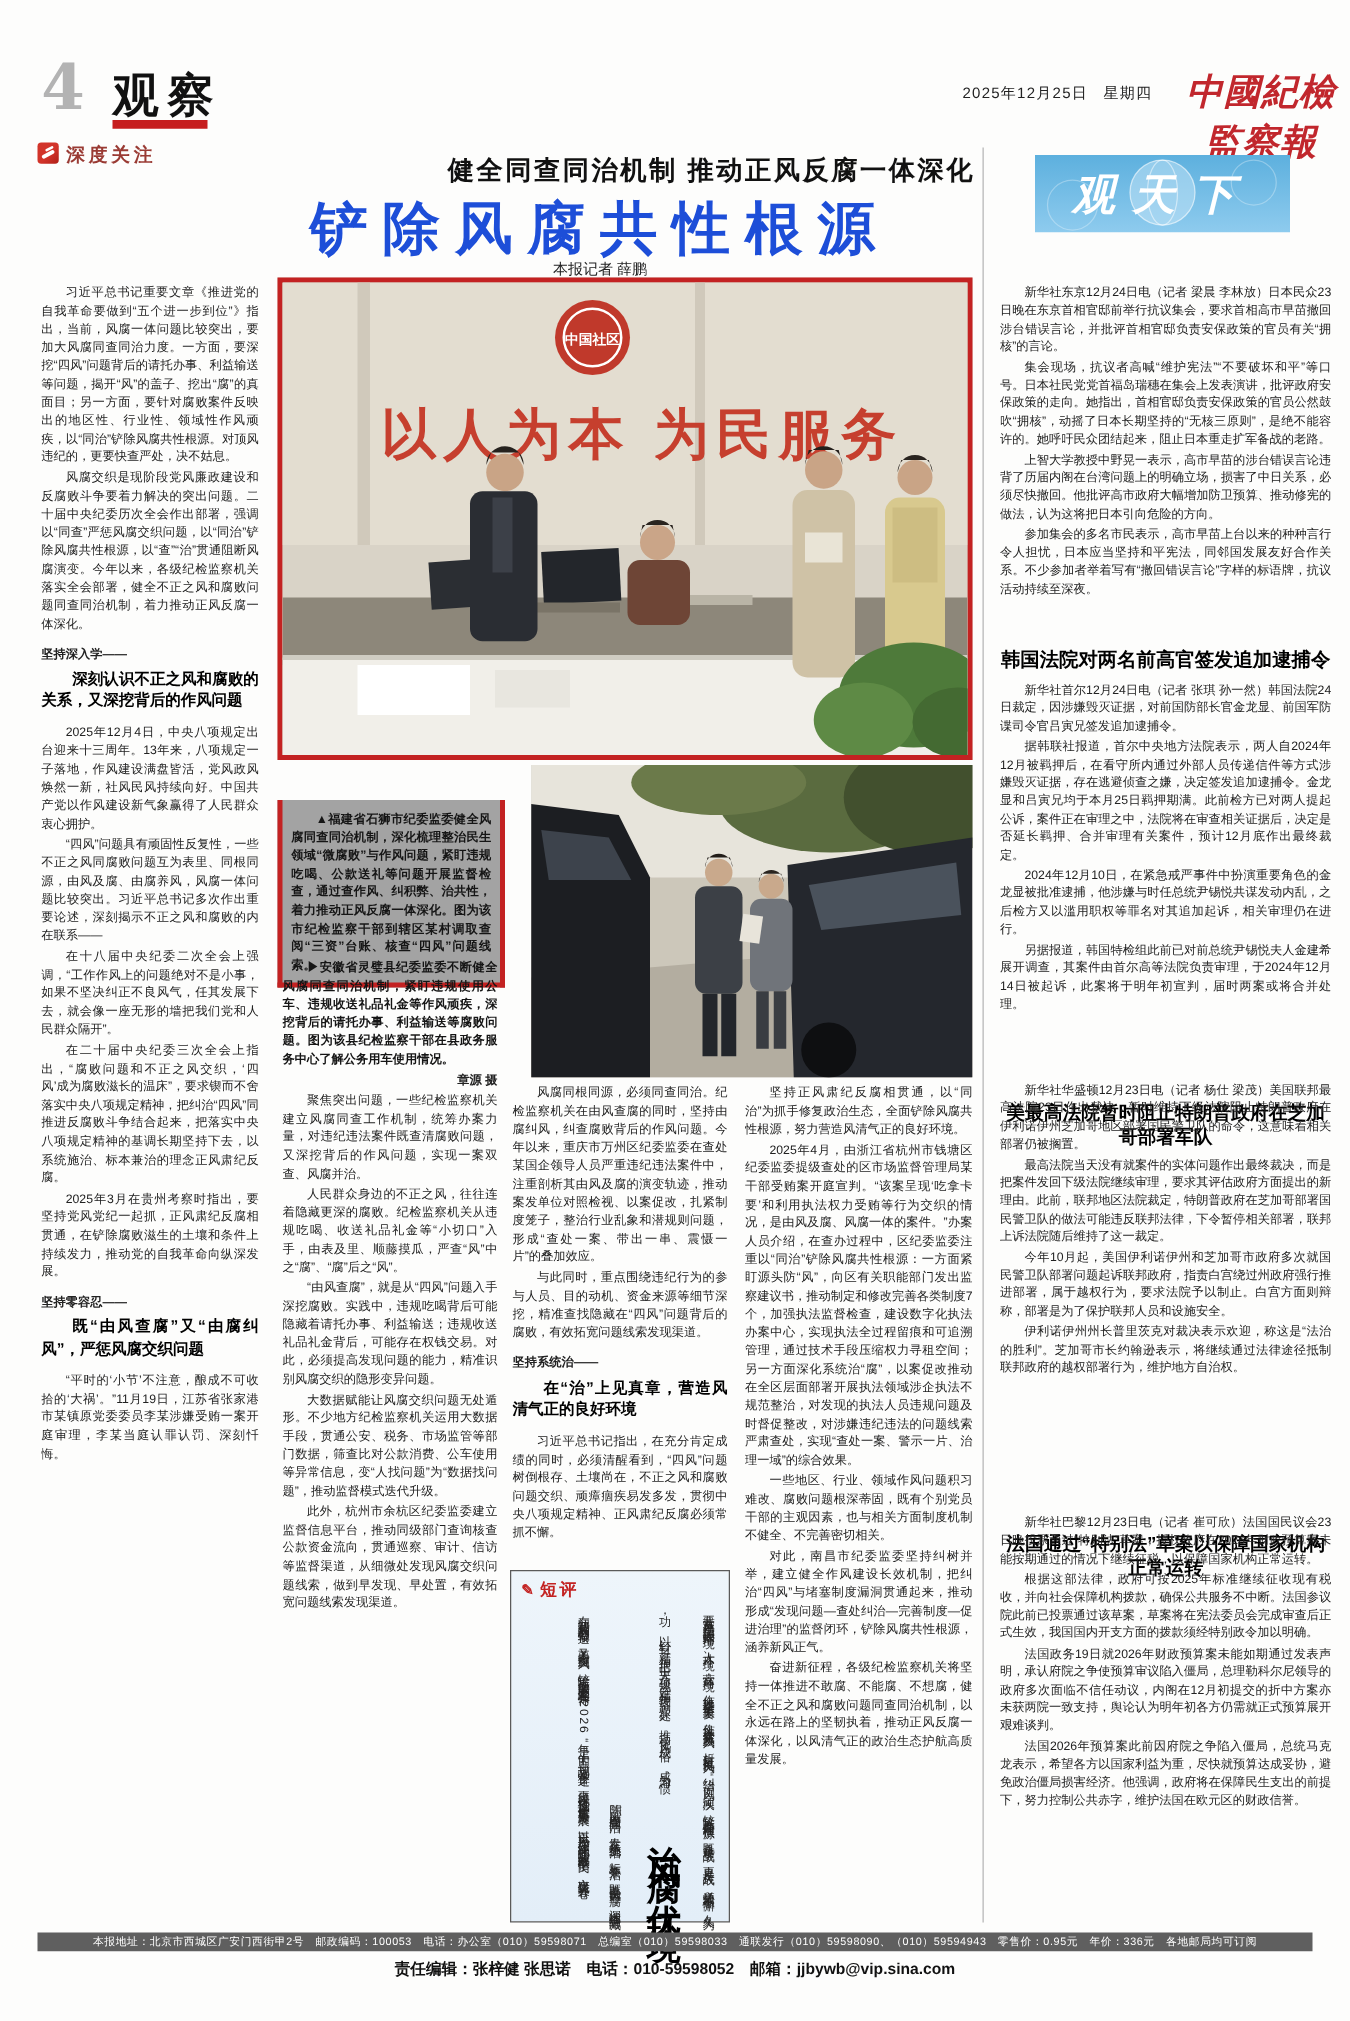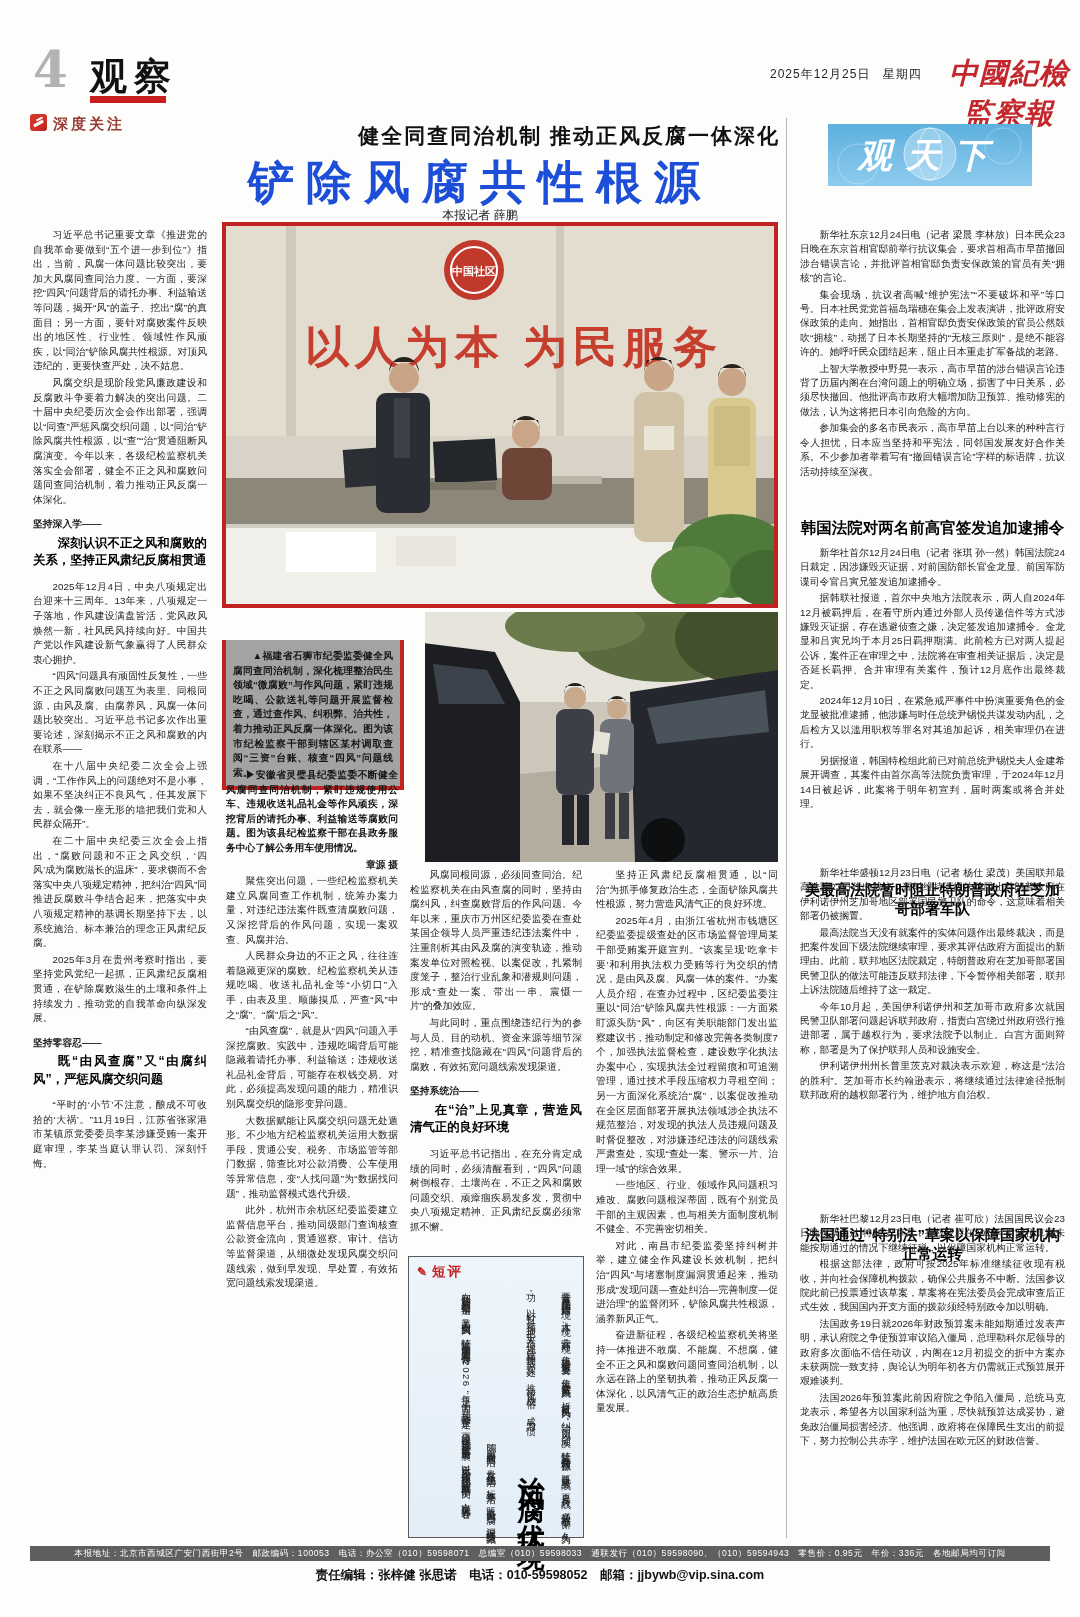--- a/index.html
+++ b/index.html
@@ -150,21 +150,21 @@
       <rect x="180" y="181" width="10" height="46" fill="#3a3d42"></rect>
       <rect x="194" y="181" width="10" height="46" fill="#3a3d42"></rect>
       <rect x="168" y="120" width="16" height="22" fill="#e8e4da" transform="rotate(8 176 131)"></rect>
     </svg>
   </div>
 
   <div class="abs col" style="left:33px;top:228px;width:174px;height:1308px;">
       <p class="p">习近平总书记重要文章《推进党的自我革命要做到“五个进一步到位”》指出，当前，风腐一体问题比较突出，要加大风腐同查同治力度。一方面，要深挖“四风”问题背后的请托办事、利益输送等问题，揭开“风”的盖子、挖出“腐”的真面目；另一方面，要针对腐败案件反映出的地区性、行业性、领域性作风顽疾，以“同治”铲除风腐共性根源。对顶风违纪的，更要快查严处，决不姑息。</p>
       <p class="p">风腐交织是现阶段党风廉政建设和反腐败斗争要着力解决的突出问题。二十届中央纪委历次全会作出部署，强调以“同查”严惩风腐交织问题，以“同治”铲除风腐共性根源，以“查”“治”贯通阻断风腐演变。今年以来，各级纪检监察机关落实全会部署，健全不正之风和腐败问题同查同治机制，着力推动正风反腐一体深化。</p>
       <p class="lab">坚持深入学——</p>
-      <p class="sub">深刻认识不正之风和腐败的关系，坚持正风肃纪反腐相贯通</p>
+      <p class="sub">深刻认识不正之风和腐败的关系，又深挖背后的作风问题</p>
       <p class="p">2025年12月4日，中央八项规定出台迎来十三周年。13年来，八项规定一子落地，作风建设满盘皆活，党风政风焕然一新，社风民风持续向好。中国共产党以作风建设新气象赢得了人民群众衷心拥护。</p>
       <p class="p">“四风”问题具有顽固性反复性，一些不正之风同腐败问题互为表里、同根同源，由风及腐、由腐养风，风腐一体问题比较突出。习近平总书记多次作出重要论述，深刻揭示不正之风和腐败的内在联系——</p>
       <p class="p">在十八届中央纪委二次全会上强调，“工作作风上的问题绝对不是小事，如果不坚决纠正不良风气，任其发展下去，就会像一座无形的墙把我们党和人民群众隔开”。</p>
       <p class="p">在二十届中央纪委三次全会上指出，“腐败问题和不正之风交织，‘四风’成为腐败滋长的温床”，要求锲而不舍落实中央八项规定精神，把纠治“四风”同推进反腐败斗争结合起来，把落实中央八项规定精神的基调长期坚持下去，以系统施治、标本兼治的理念正风肃纪反腐。</p>
       <p class="p">2025年3月在贵州考察时指出，要坚持党风党纪一起抓，正风肃纪反腐相贯通，在铲除腐败滋生的土壤和条件上持续发力，推动党的自我革命向纵深发展。</p>
       <p class="lab">坚持零容忍——</p>
       <p class="sub">既“由风查腐”又“由腐纠风”，严惩风腐交织问题</p>
       <p class="p">“平时的‘小节’不注意，酿成不可收拾的‘大祸’。”11月19日，江苏省张家港市某镇原党委委员李某涉嫌受贿一案开庭审理，李某当庭认罪认罚、深刻忏悔。</p>
     </div>
 

